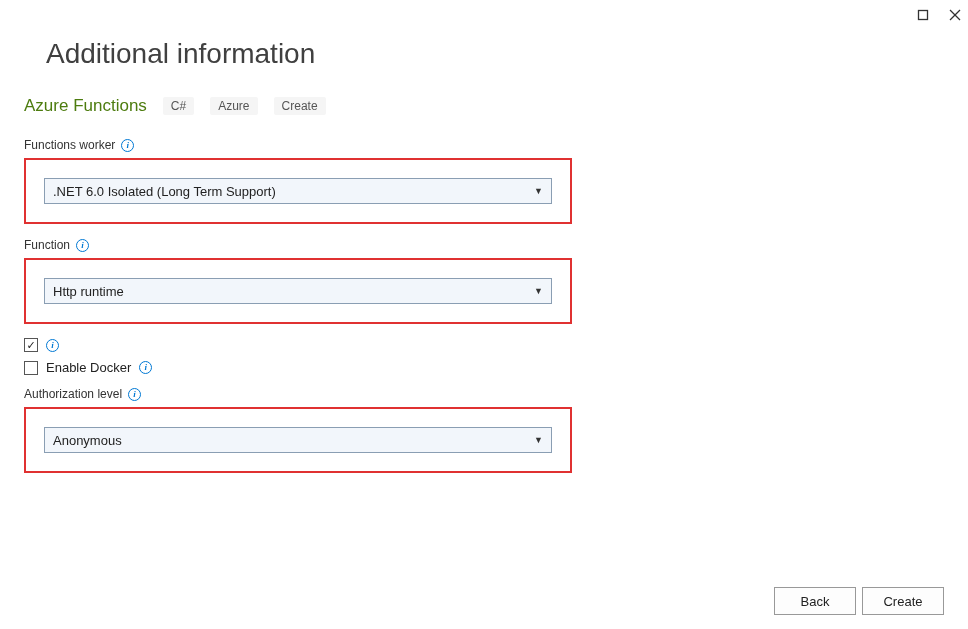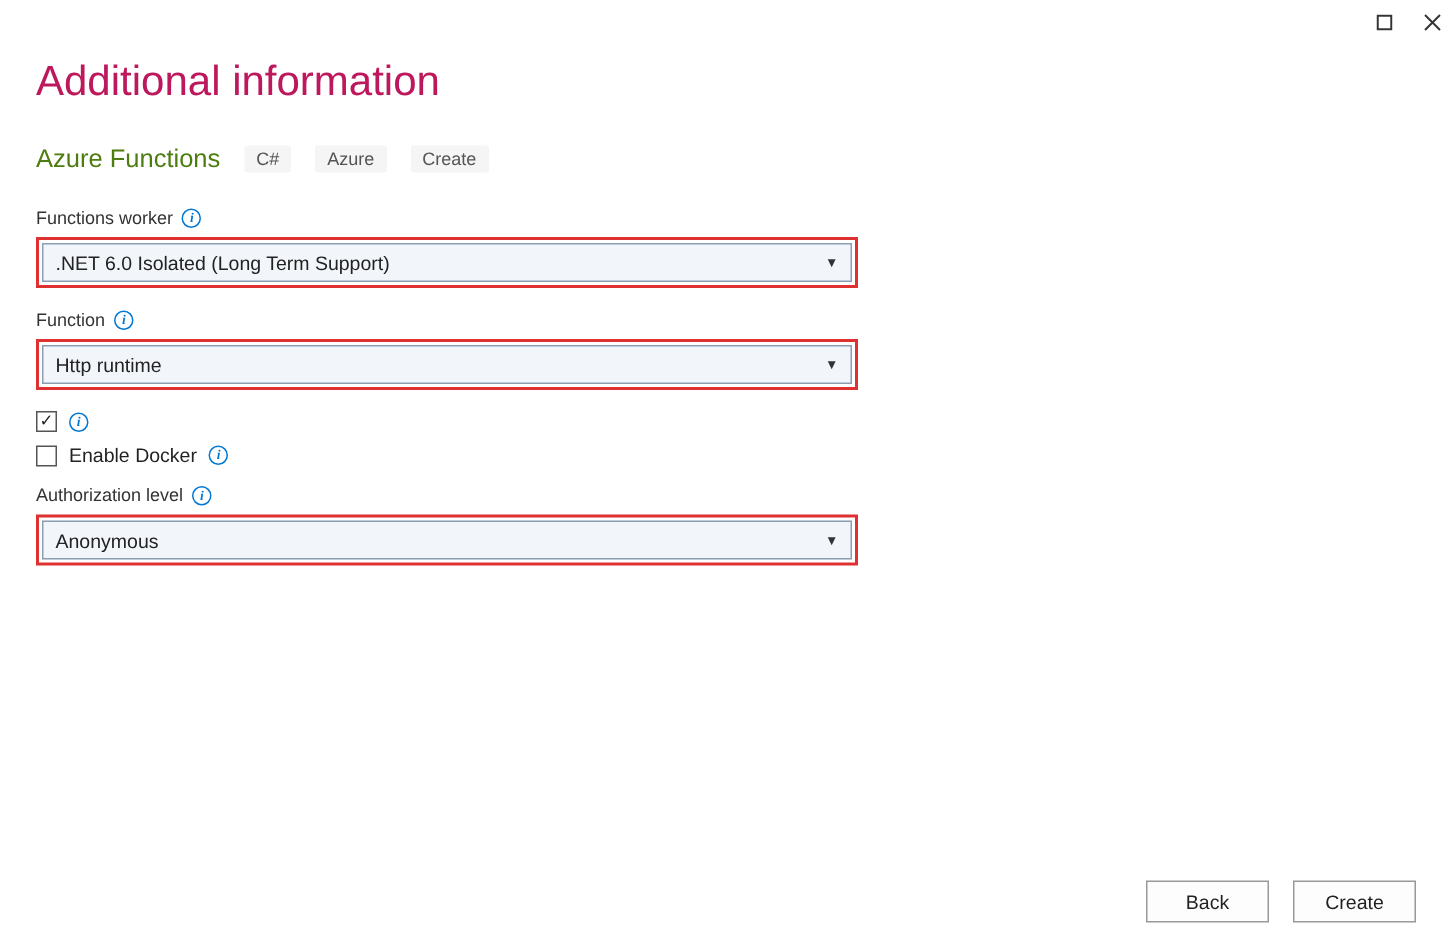--- a/index.html
+++ b/index.html
@@ -25,22 +25,23 @@
       width: 14px; height: 14px;
       display: flex; align-items: center; justify-content: center;
       cursor: pointer;
     }
     .content {
       padding: 38px 24px 0 24px;
     }
     h1.page-title {
       font-size: 28px;
       font-weight: 400;
-      color: #be185d;
+      color: #404040;
       margin-bottom: 26px;
+      margin-left: 22px;
     }
     .subtitle-row {
       display: flex;
       align-items: center;
       gap: 16px;
       margin-bottom: 22px;
     }
     .subtitle {
       font-size: 17px;
       font-weight: 400;
@@ -69,21 +70,21 @@
       align-items: center; justify-content: center;
       font-size: 9px;
       font-weight: bold;
       color: #0078d4;
       font-family: Georgia, serif;
       font-style: italic;
       line-height: 1;
     }
     .dropdown-wrap {
       border: 2px solid #e03131;
-      padding: 2px;
+      padding: 18px;
       width: 548px;
       margin-bottom: 14px;
     }
     .dropdown {
       width: 100%;
       height: 26px;
       border: 1px solid #8a9eb3;
       background: #f2f6fb;
       display: flex;
       align-items: center;
@@ -116,21 +117,21 @@
       line-height: 1;
       color: #222;
       cursor: pointer;
       background: #fff;
     }
     .footer {
       position: absolute;
       bottom: 14px;
       right: 24px;
       display: flex;
-      gap: 16px;
+      gap: 6px;
       margin-left: 48px;
     }
     .btn {
       min-width: 82px;
       height: 28px;
       border: 1px solid #999;
       background: #fdfdfd;
       font-size: 13px;
       color: #222;
       display: flex;

